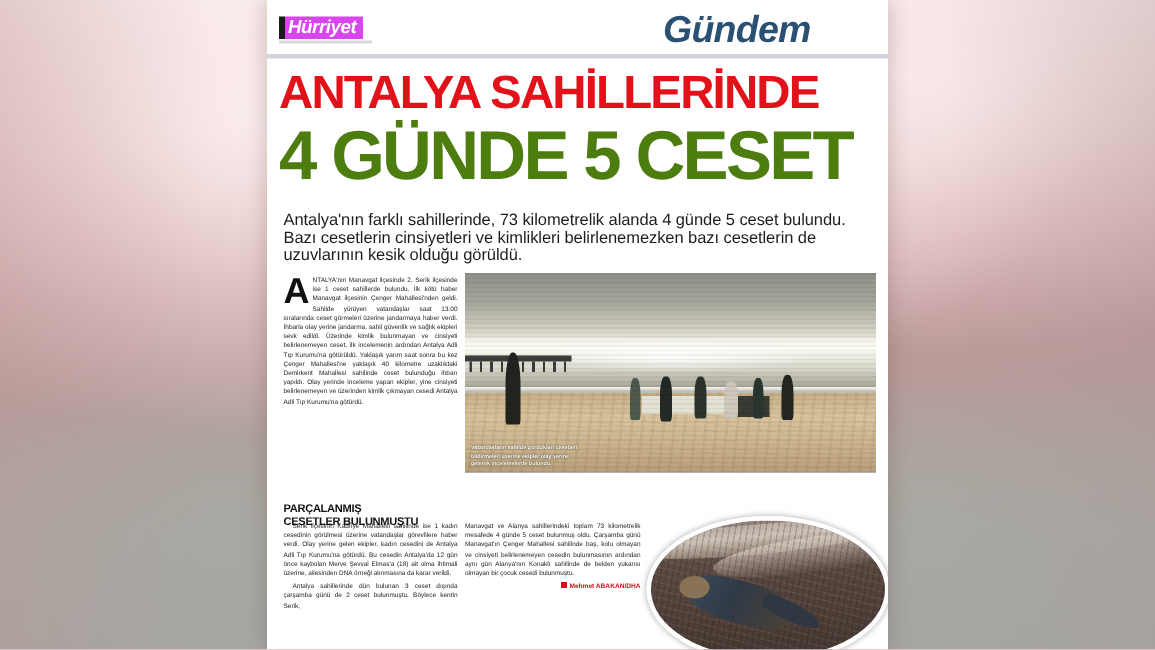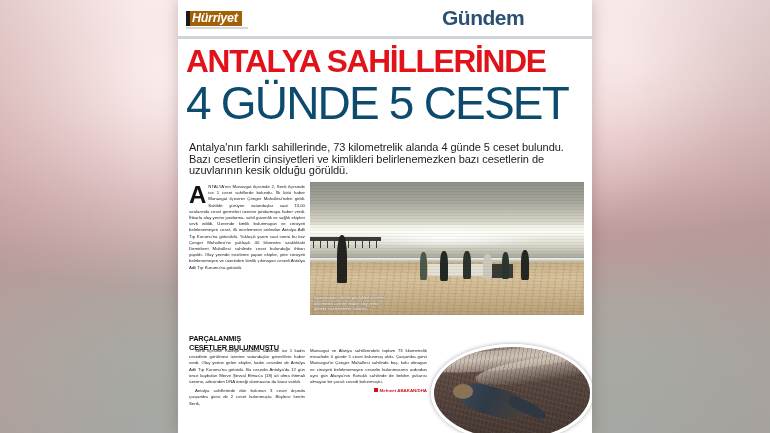--- a/index.html
+++ b/index.html
@@ -41,42 +41,43 @@
   }
 
   
   .masthead{position:relative;height:40px;}
   .logo{
     position:absolute;left:8px;top:11px;
     height:15px;display:flex;align-items:stretch;
   }
   .logo-tick{width:4px;background:#1a1a1a;}
   .logo-box{
-    background:#a16207;color:#fff;
+    background:#d946ef;color:#fff;
     font-weight:bold;font-style:italic;
     font-size:12.5px;line-height:15px;
     padding:0 4px 0 2px;letter-spacing:-.3px;
   }
   .logo-rule{position:absolute;left:8px;top:27px;width:62px;height:2px;background:#d8d8d8;}
   .section{
     position:absolute;left:264px;top:6px;
-    color:#2a5173;font-weight:bold;font-size:21px;
+    color:#2a5173;font-weight:bold;font-size:25px;
     letter-spacing:-.5px;
+    font-style:italic;
   }
   .head-rule{position:absolute;left:0;right:0;top:36px;height:3px;background:#cfd4da;}
 
   
   .headwrap{position:absolute;left:8px;top:46px;width:398px;}
   .kicker{
     color:#e2121a;font-weight:bold;font-size:31px;line-height:32px;
     letter-spacing:-1.2px;white-space:nowrap;
     transform:scaleX(1.02);transform-origin:left center;
   }
   .bighead{
-    color:#0c4a6e;font-weight:normal;font-size:46px;line-height:46px;
+    color:#4d7c0f;font-weight:bold;font-size:46px;line-height:46px;
     letter-spacing:-1.8px;white-space:nowrap;margin-top:2px;
     transform:scaleX(1.0);transform-origin:left center;
   }
 
   
   .deck{
     position:absolute;left:11px;top:142px;width:392px;
     font-weight:normal;font-size:11px;line-height:11.5px;
     color:#1d1d1d;letter-spacing:-.05px;
   }

